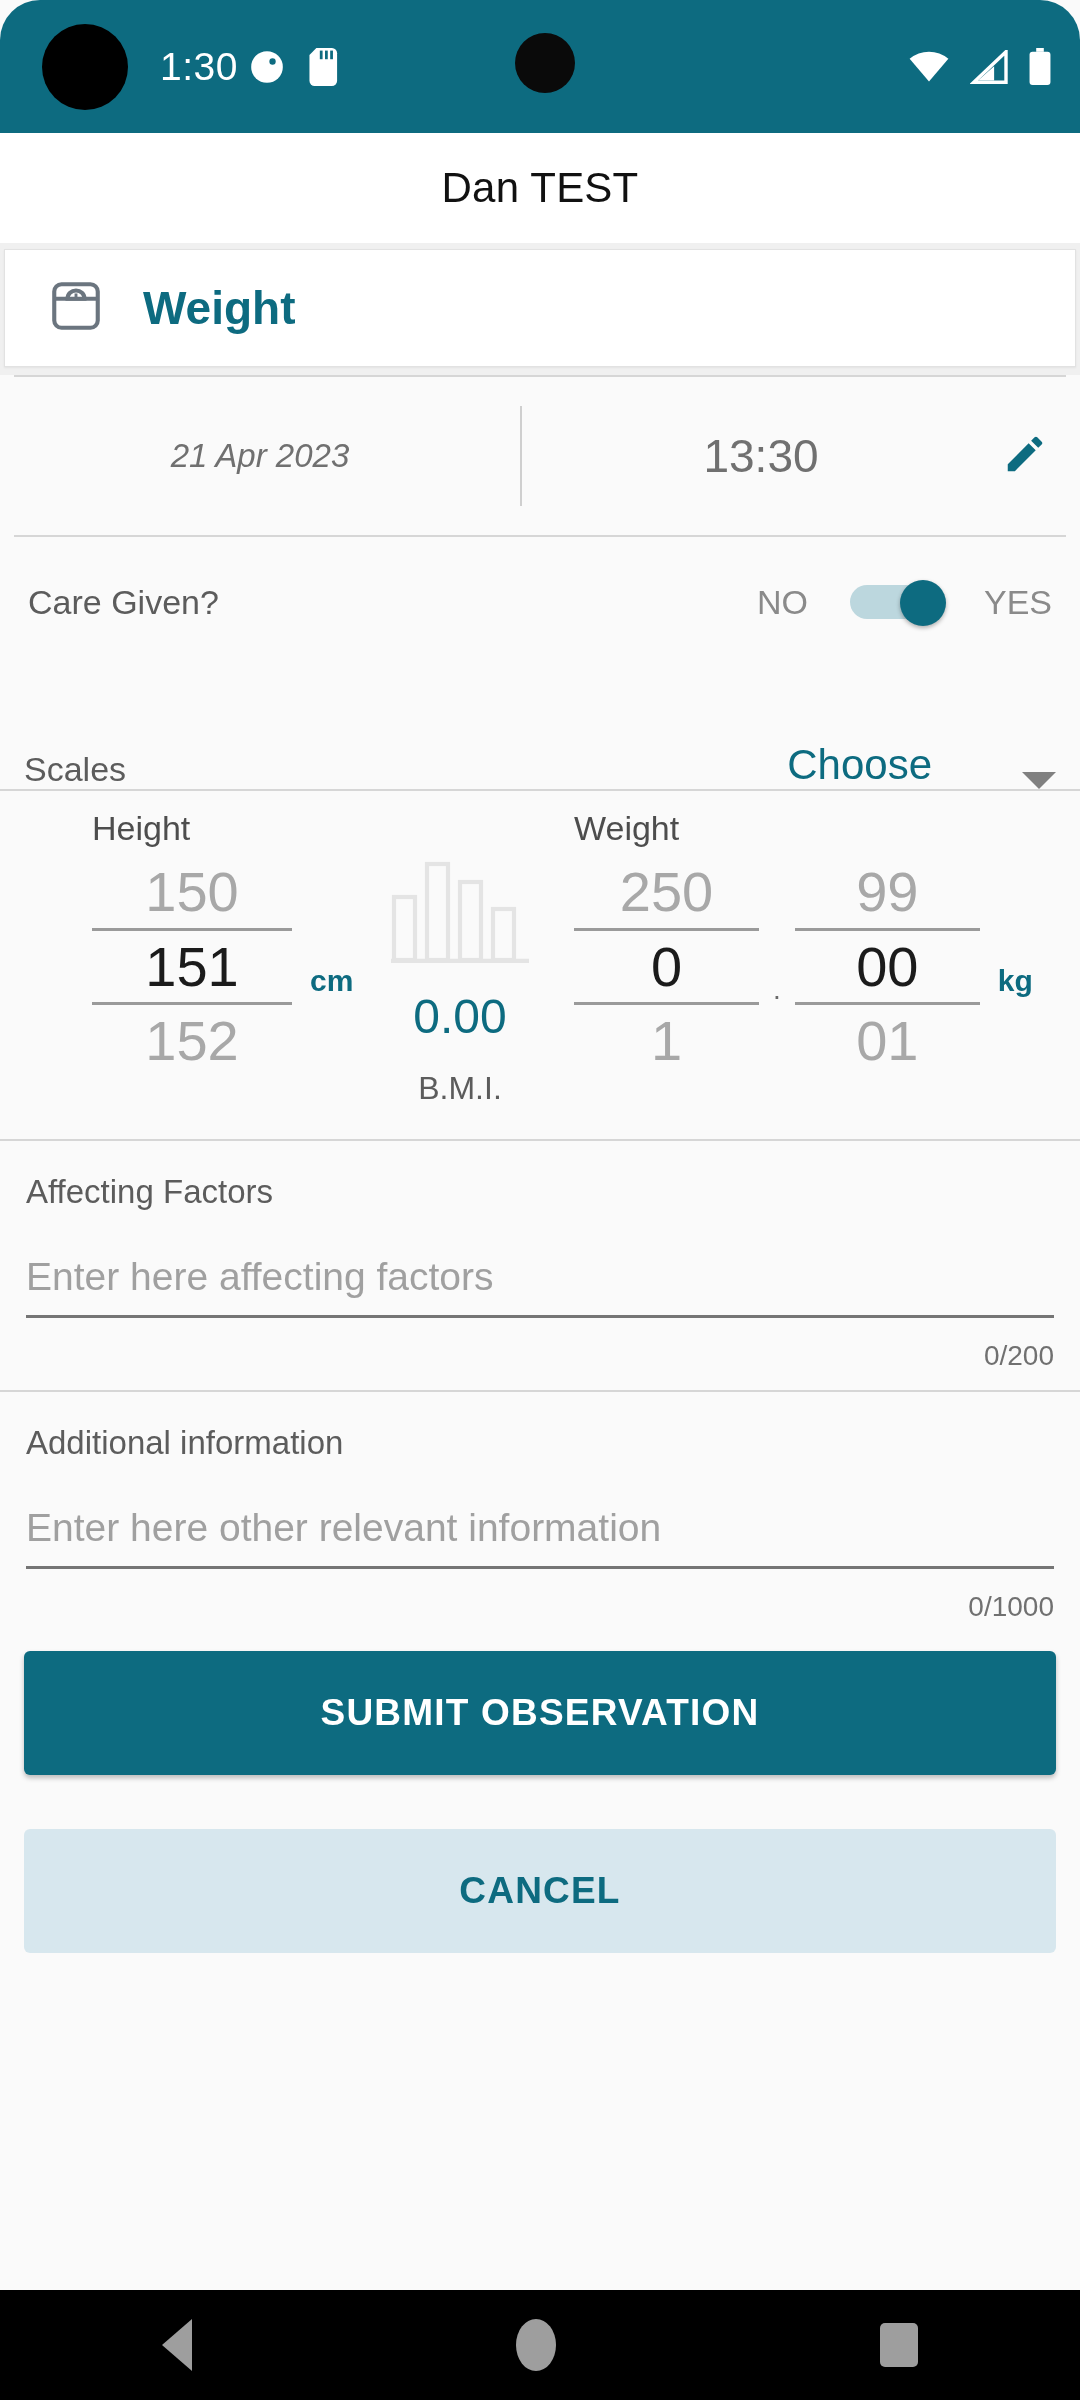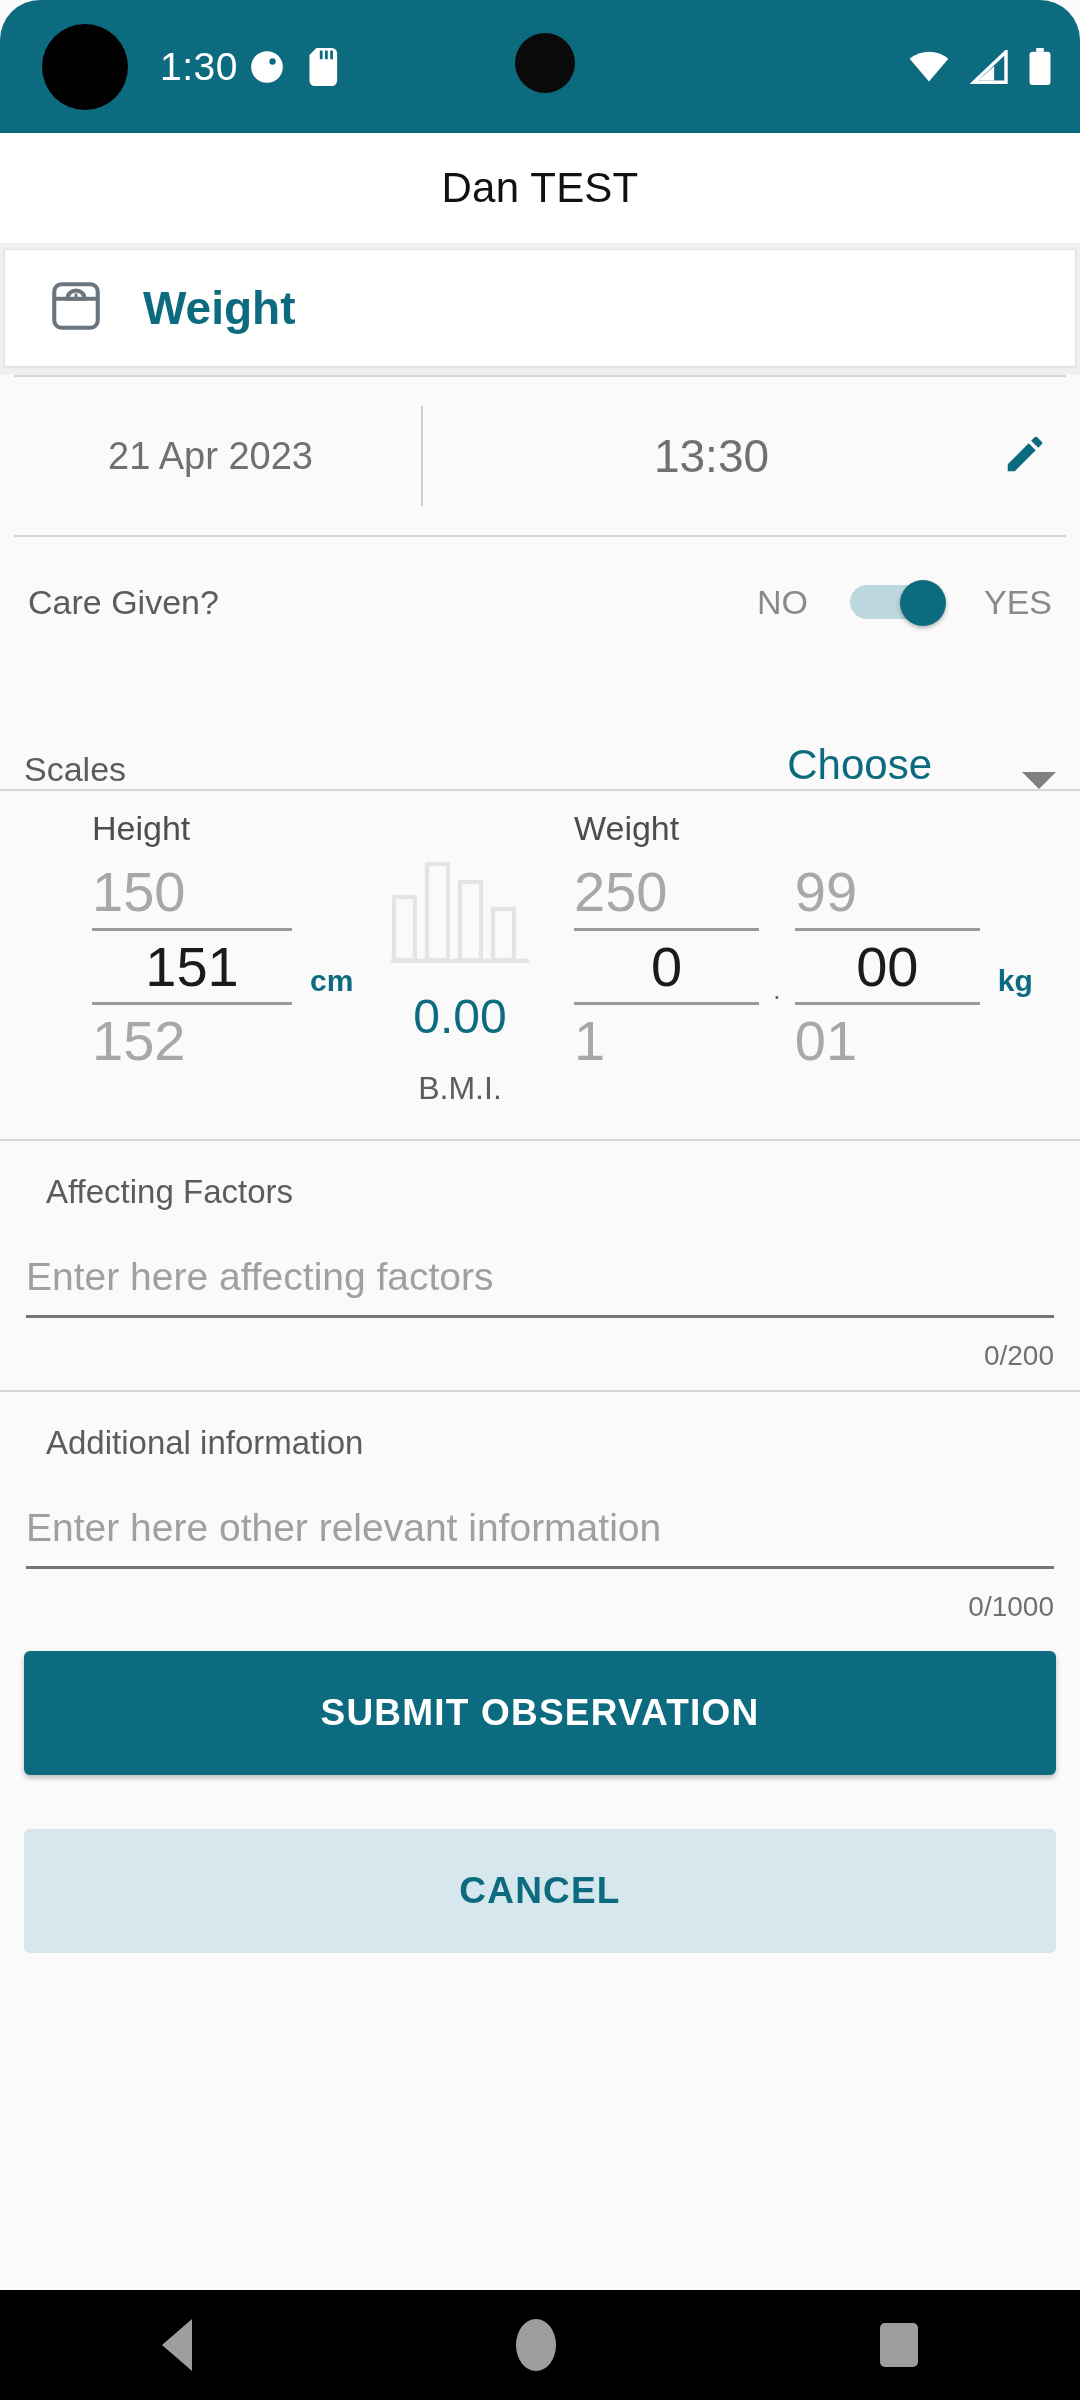--- a/index.html
+++ b/index.html
@@ -71,22 +71,22 @@
   .sep { height: 2px; background: #d6d6d6; margin: 0 14px; }
   .sep-full { height: 2px; background: #d6d6d6; }
 
   .datetime {
     position: relative;
     height: 158px;
     background:#fafafa;
     display: flex; align-items: center;
   }
   .dt-date {
-    width: 421px; text-align: center;
-    font-size: 38px; color: #707070;
+    width: 520px; text-align: center;
+    font-size: 33px; color: #707070; font-style: italic;
   }
   .dt-divider { width: 2px; height: 100px; background: #cfcfcf; }
   .dt-time {
     flex: 1; text-align: center;
     font-size: 46px; color: #707070;
     padding-right: 80px;
   }
   .dt-edit {
     position: absolute; right: 32px; top: 50%; transform: translateY(-50%);
   }
@@ -128,41 +128,41 @@
     padding: 18px 0 32px 0;
     position: relative;
   }
   .col-height { width: 360px; padding-left: 92px; }
   .col-bmi { width: 200px; display:flex; flex-direction:column; align-items:center; }
   .col-weight { flex: 1; padding-left: 14px; }
 
   .m-title { font-size: 34px; color:#4d4d4d; margin-bottom: 8px; }
 
   .picker { display: flex; align-items: flex-start; }
-  .wheel { display:flex; flex-direction:column; align-items:flex-start; }
+  .wheel { display:flex; flex-direction:column; align-items:center; }
   .wheel .ghost-top { font-size: 56px; color:#a8a8a8; line-height: 1.28; }
   .wheel .ghost-bot { font-size: 56px; color:#a8a8a8; line-height: 1.28; }
   .wheel .selected {
     font-size: 56px; color:#1b1b1b; line-height: 1.28;
     border-top: 3px solid #9a9a9a; border-bottom: 3px solid #9a9a9a;
     width: 100%; text-align:center;
   }
   .wheel-h { width: 200px; }
   .wheel-w1 { width: 185px; }
   .wheel-w2 { width: 185px; }
   .unit { font-size: 30px; color:#0d6b80; font-weight:600; margin-left: 18px; margin-top: 108px; }
   .dot-sep { font-size: 28px; color:#6a6a6a; margin: 118px 14px 0 14px; }
 
   .bmi-chart { margin-top: 46px; }
   .bmi-value { font-size: 48px; color:#0d6b80; margin-top: 22px; }
   .bmi-label { font-size: 32px; color:#5c5c5c; margin-top: 26px; }
 
   
   .field-block { background:#fafafa; padding: 32px 26px 0 26px; }
-  .field-label { font-size: 33px; color:#5c5c5c;margin-left:20px; }
+  .field-label { font-size: 33px; color:#5c5c5c; }
   .field-input {
     margin-top: 44px;
     border-bottom: 3px solid #757575;
     padding-bottom: 16px;
   }
   .field-input input {
     width: 100%; border: none; outline: none; background: transparent;
     font-family: "Liberation Sans", sans-serif;
     font-size: 39px; color: #1b1b1b;
   }

